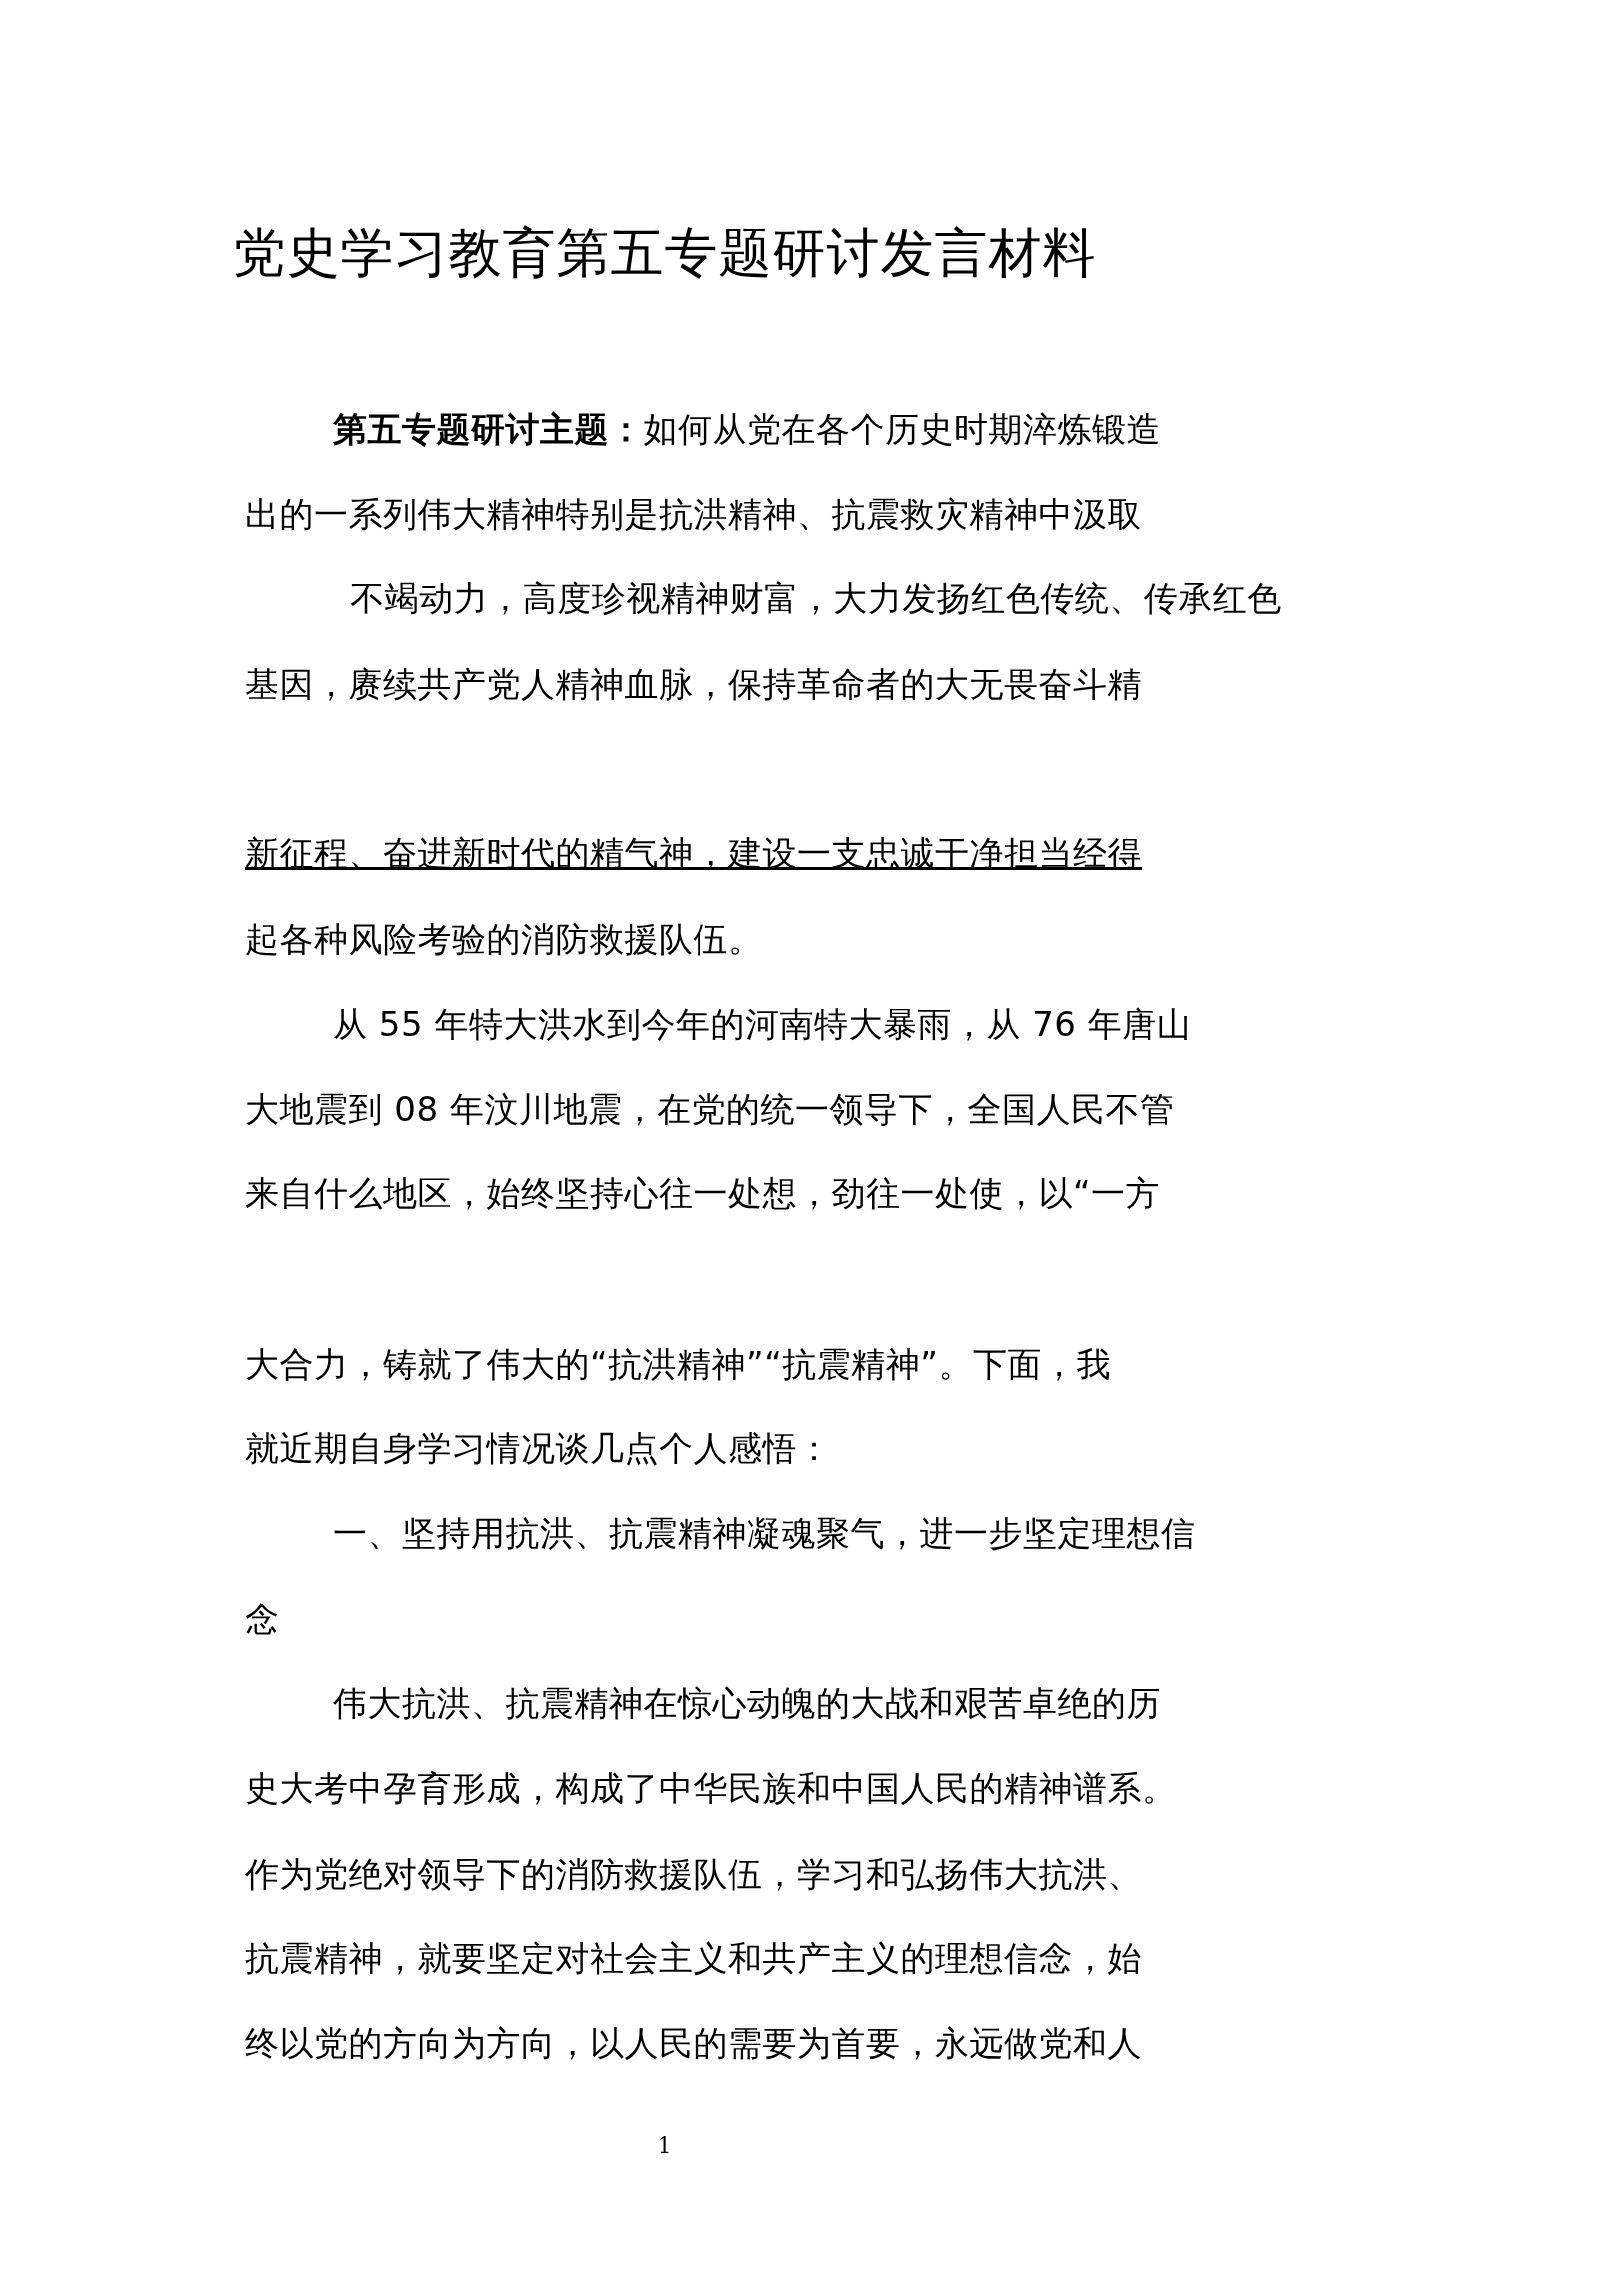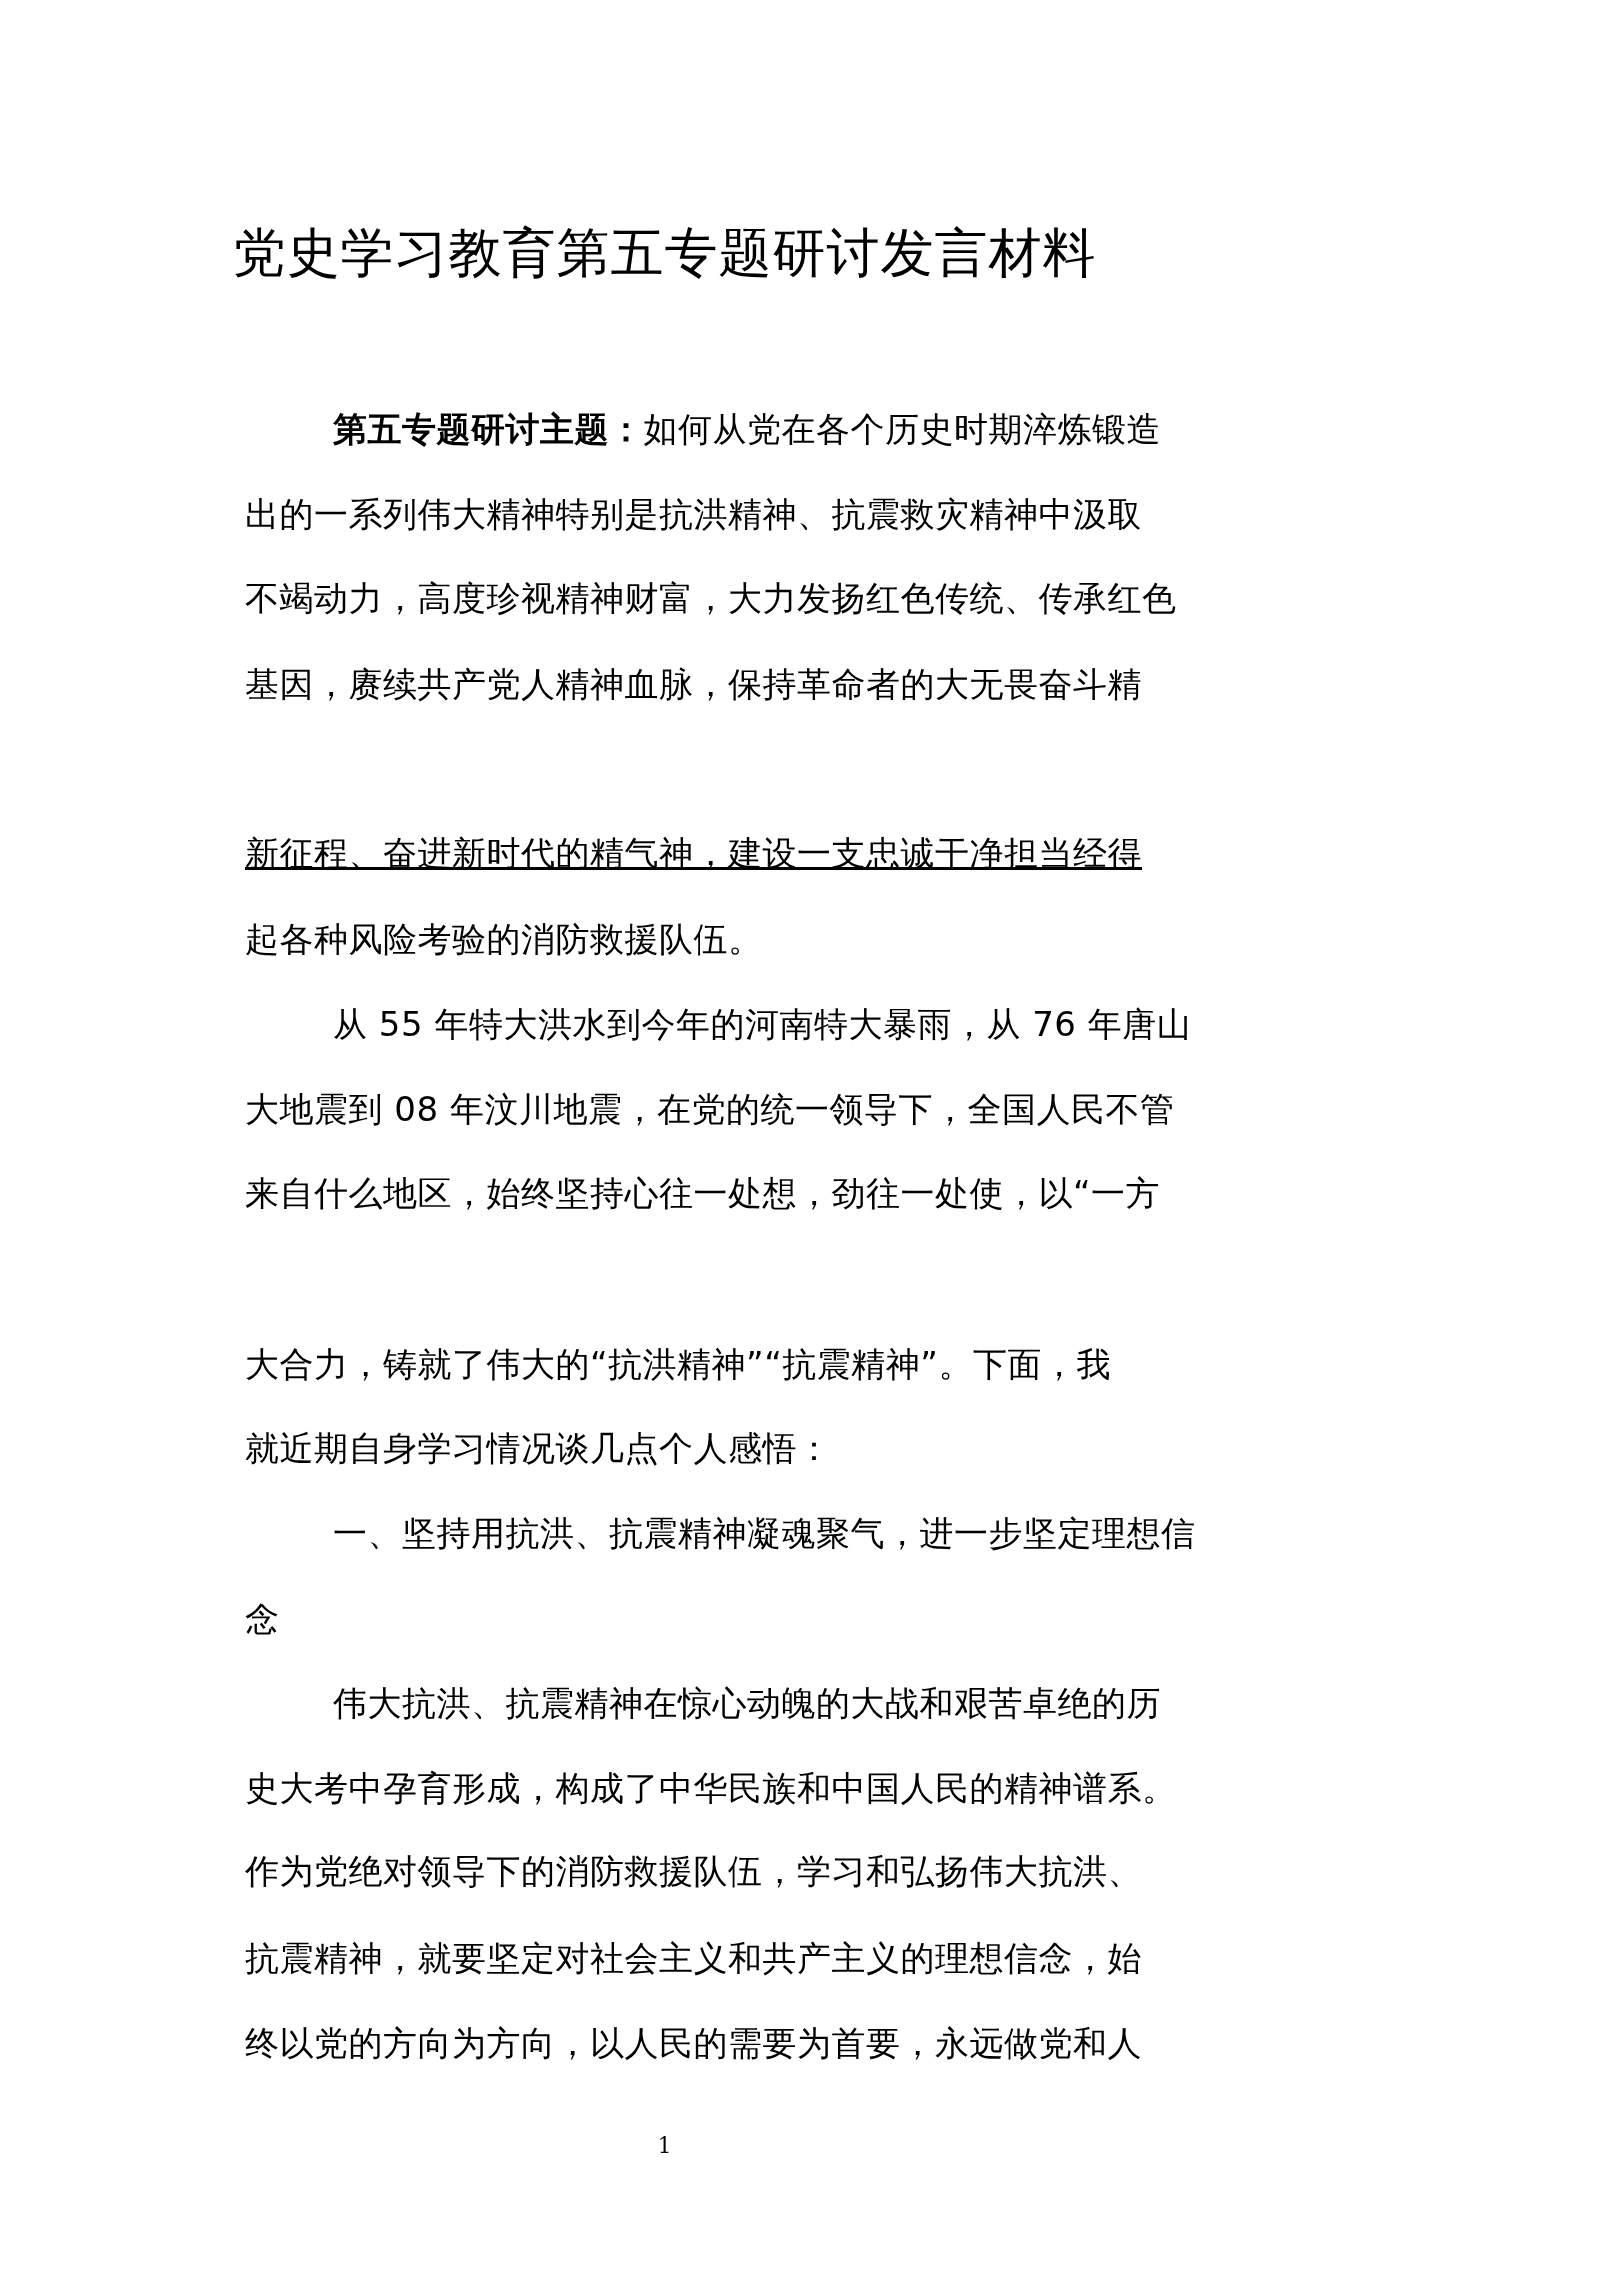--- a/index.html
+++ b/index.html
@@ -16,35 +16,35 @@
              font-family: "DejaVu Serif", "Liberation Serif", serif; font-size: 21.6px; }
 </style>
 </head>
 <body>
 
 <div class="page">
   <div class="title">党史学习教育第五专题研讨发言材料</div>
 
   <div class="line indent" style="top:402px;"><span class="bold">第五专题研讨主题：</span><span>如何从党在各个历史时期淬炼锻造</span></div>
   <div class="line" style="top:487px;">出的一系列伟大精神特别是抗洪精神、抗震救灾精神中汲取</div>
-  <div class="line" style="top:571px;">不竭动力，高度珍视精神财富，大力发扬红色传统、传承红色</div>
+  <div class="line" style="top:571px;text-align:center;">不竭动力，高度珍视精神财富，大力发扬红色传统、传承红色</div>
   <div class="line" style="top:657px;">基因，赓续共产党人精神血脉，保持革命者的大无畏奋斗精</div>
   <div class="line" style="top:826px;text-decoration:underline;">新征程、奋进新时代的精气神，建设一支忠诚干净担当经得</div>
   <div class="line" style="top:912px;">起各种风险考验的消防救援队伍。</div>
 
   <div class="line indent" style="top:997px;">从 55 年特大洪水到今年的河南特大暴雨，从 76 年唐山</div>
   <div class="line" style="top:1082px;">大地震到 08 年汶川地震，在党的统一领导下，全国人民不管</div>
   <div class="line" style="top:1166px;">来自什么地区，始终坚持心往一处想，劲往一处使，以“一方</div>
   <div class="line" style="top:1337px;">大合力，铸就了伟大的“抗洪精神”“抗震精神”。下面，我</div>
   <div class="line" style="top:1421px;">就近期自身学习情况谈几点个人感悟：</div>
 
   <div class="line indent" style="top:1506px;">一、坚持用抗洪、抗震精神凝魂聚气，进一步坚定理想信</div>
   <div class="line" style="top:1592px;">念</div>
 
   <div class="line indent" style="top:1676px;">伟大抗洪、抗震精神在惊心动魄的大战和艰苦卓绝的历</div>
   <div class="line" style="top:1761px;">史大考中孕育形成，构成了中华民族和中国人民的精神谱系。</div>
-  <div class="line" style="top:1847px;font-family:Liberation Mono, monospace;">作为党绝对领导下的消防救援队伍，学习和弘扬伟大抗洪、</div>
+  <div class="line" style="top:1847px;">作为党绝对领导下的消防救援队伍，学习和弘扬伟大抗洪、</div>
   <div class="line" style="top:1931px;">抗震精神，就要坚定对社会主义和共产主义的理想信念，始</div>
   <div class="line" style="top:2016px;">终以党的方向为方向，以人民的需要为首要，永远做党和人</div>
 
   <div class="pagenum">1</div>
 </div>
 
 
 </body></html>

